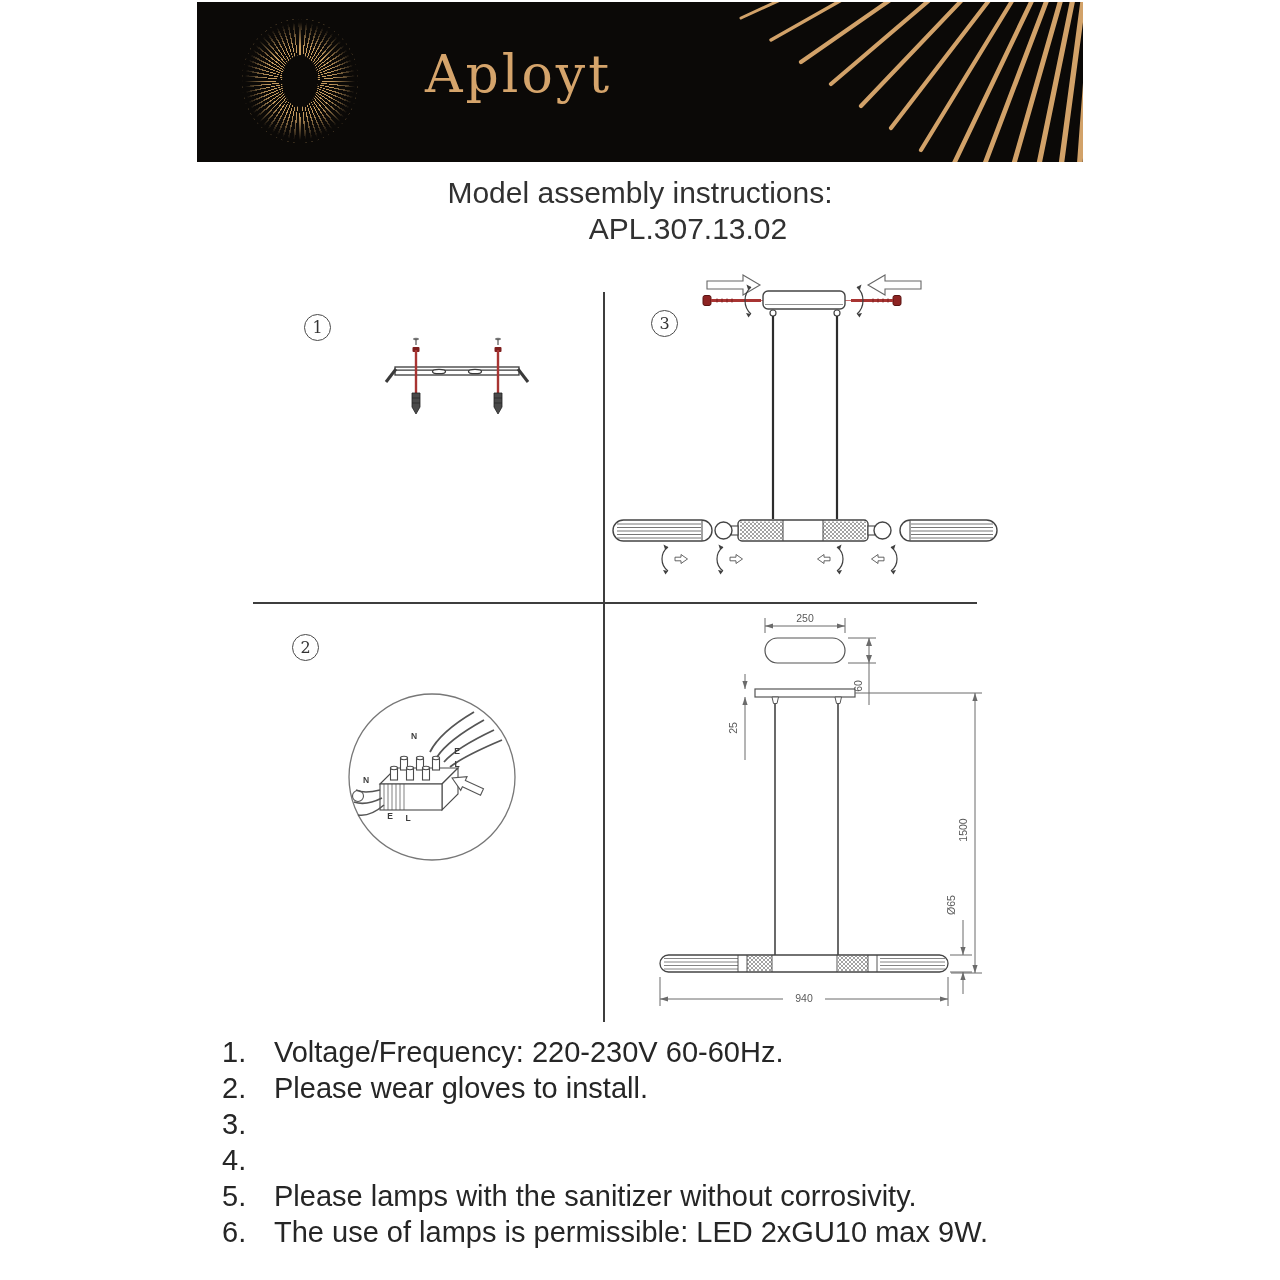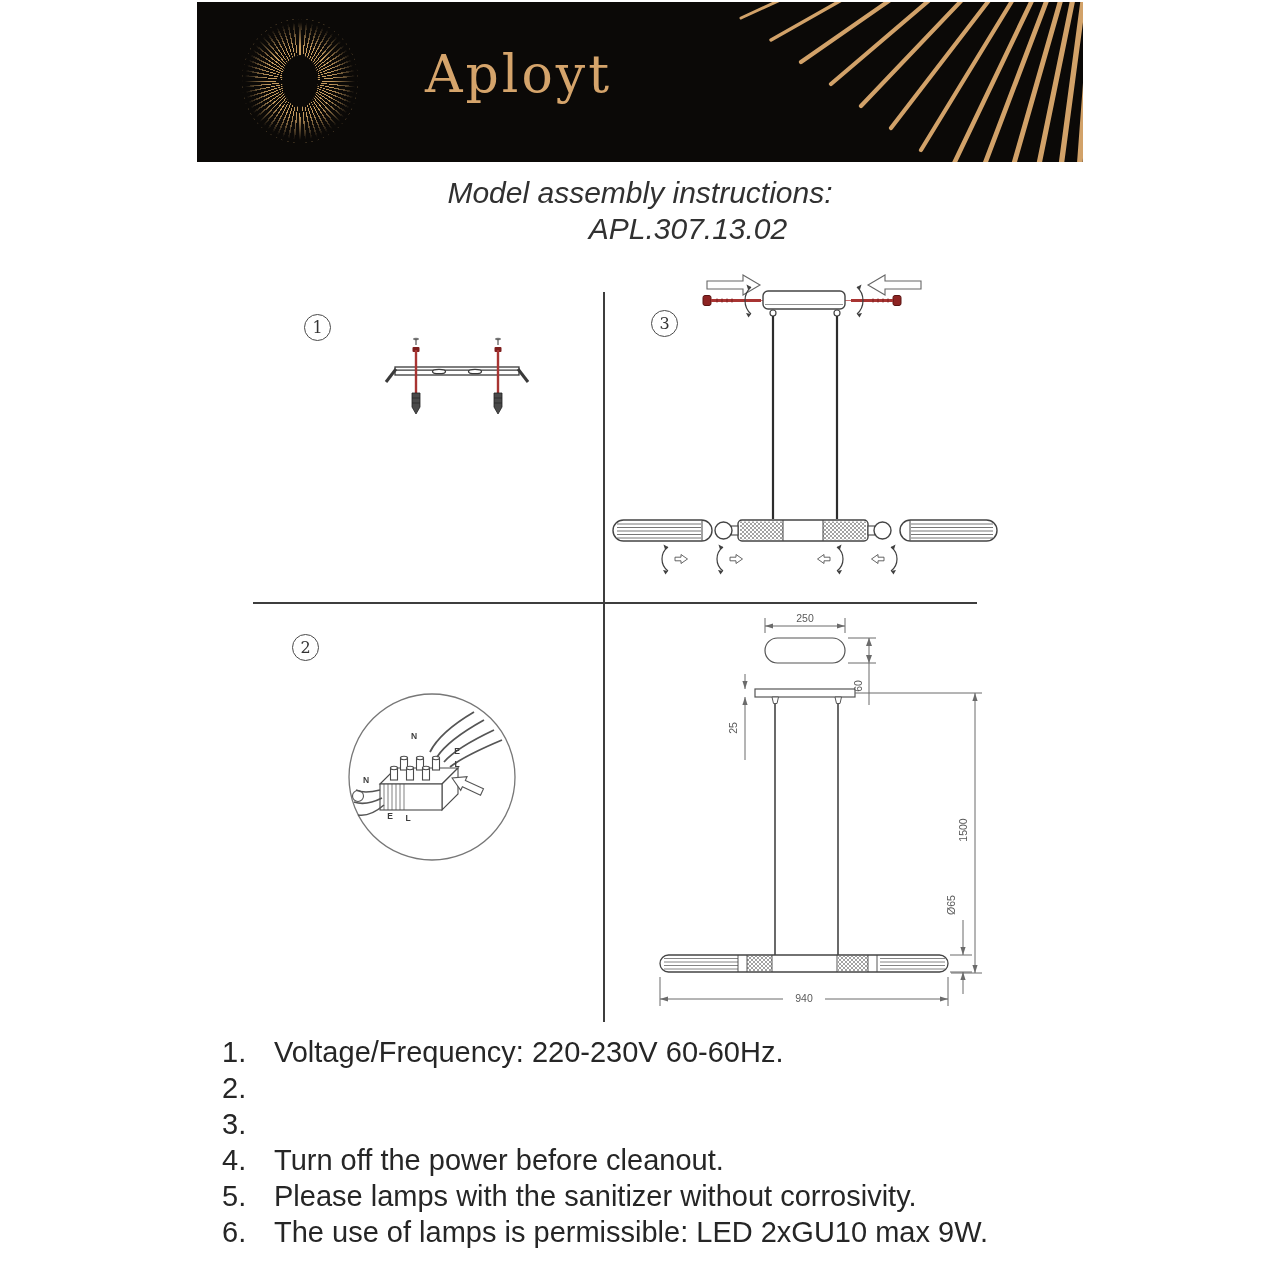--- a/index.html
+++ b/index.html
@@ -13,21 +13,21 @@
          background:repeating-conic-gradient(#c59b60 0deg 1.7deg, rgba(11,9,7,0) 1.7deg 5.6deg);}
   .burst::before{content:"";position:absolute;inset:0;border-radius:50%;
          background:radial-gradient(closest-side, rgba(11,9,7,0) 0%, rgba(11,9,7,0) 55%, #0b0907 95%);}
   .burst::after{content:"";position:absolute;left:50%;top:50%;width:36px;height:52px;
          transform:translate(-50%,-50%);background:#0b0907;border-radius:50%;}
   .brand{position:absolute;left:228px;top:42px;font-family:"DejaVu Serif",serif;
          font-size:52px;color:#d5a46b;letter-spacing:3px;}
   .rays{position:absolute;right:0;top:0;}
 
   
-  .title-line{position:absolute;left:0;width:100%;text-align:center;color:#313131;font-style:italic;}
+  .title-line{position:absolute;left:0;width:100%;text-align:center;color:#313131;}
   .title-1{top:176px;font-size:30px;}
   .title-2{top:212px;font-size:30px;padding-left:48px;}
 
   
   .divider-v{position:absolute;left:603px;top:292px;width:2px;height:730px;background:#3d3d3d;}
   .divider-h{position:absolute;left:253px;top:602px;width:724px;height:2px;background:#3d3d3d;}
 
   
   .badge{position:absolute;width:25px;height:25px;border:1.6px solid #4a4a4a;border-radius:50%;
          display:flex;align-items:center;justify-content:center;
@@ -354,27 +354,27 @@
     <text class="dimtext" x="164" y="394">940</text>
   </svg>
 
   <div class="instructions">
     <div class="ins-row">
       <span class="ins-num">1.</span>
       <span class="ins-text">Voltage/Frequency: 220-230V 60-60Hz.</span>
     </div>
     <div class="ins-row">
       <span class="ins-num">2.</span>
+      <span class="ins-text">Please wear gloves to install.</span>
     </div>
     <div class="ins-row">
       <span class="ins-num">3.</span>
     </div>
     <div class="ins-row">
       <span class="ins-num">4.</span>
-      <span class="ins-text">Turn off the power before cleanout.</span>
     </div>
     <div class="ins-row">
       <span class="ins-num">5.</span>
       <span class="ins-text">Please lamps with the sanitizer without corrosivity.</span>
     </div>
     <div class="ins-row">
       <span class="ins-num">6.</span>
       <span class="ins-text">The use of lamps is permissible: LED 2xGU10 max 9W.</span>
     </div>
   </div>

